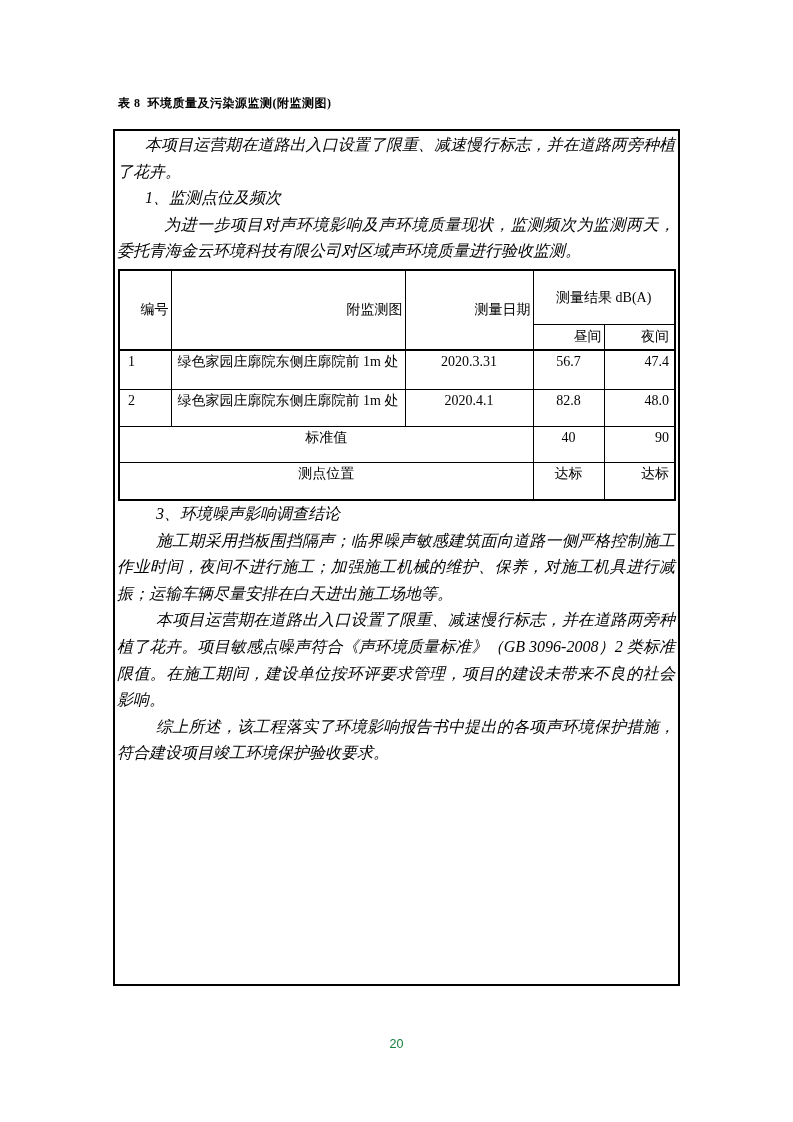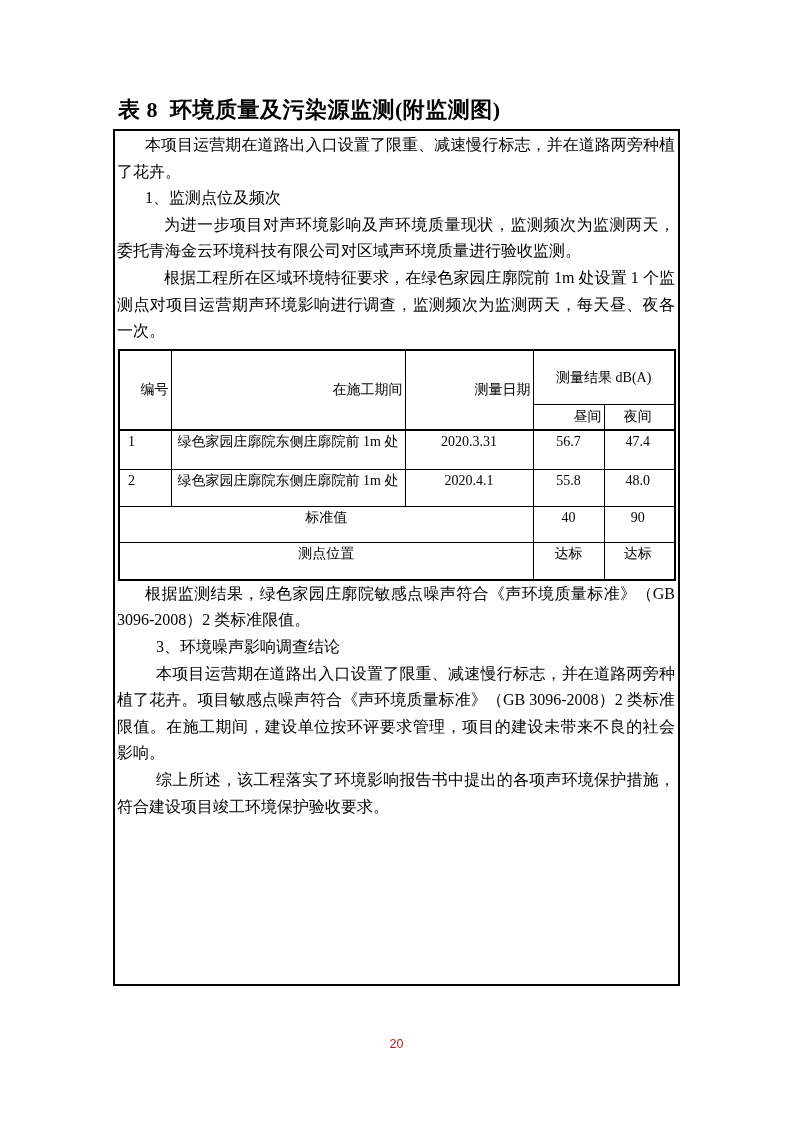--- a/index.html
+++ b/index.html
@@ -7,38 +7,39 @@
     position:relative;
     width:793px; height:1122px;
     background:#ffffff;
     color:#000;
     font-family:"Liberation Serif","DejaVu Serif",serif;
     overflow:hidden;
   }
   .doc-title {
     position:absolute;
     left:118px; top:95px;
-    font-size:22px;
+    font-size:12px;
     font-weight:bold;
     letter-spacing:0.5px;
     white-space:pre;
   }
   .content-box {
     position:absolute;
     left:113px; top:129px;
     width:567px; height:857px;
     border:2px solid #000;
     box-sizing:border-box;
     padding:1px 3px 0 2px;
     font-size:16px;
     line-height:26.6px;
   }
   .content-box p {
     margin:0;
     text-align:justify;
+    font-style:italic;
   }
   .ind-s  { text-indent:28px; }
   .ind-m  { text-indent:39px; }
   .ind-l  { text-indent:47px; }
   .ind-xl { text-indent:52px; }
 
   table.monitor {
     border-collapse:collapse;
     table-layout:fixed;
     width:556px;
@@ -50,100 +51,99 @@
   table.monitor td {
     border:1px solid #000;
     padding:2px 2px 0 2px;
     text-align:center;
     vertical-align:top;
     overflow:hidden;
   }
   table.monitor td.hcell { vertical-align:middle; padding-top:0; }
   table.monitor td.hb { border-bottom:2px solid #000;text-align:right; }
   table.monitor td.cell-id { text-align:left; padding-left:8px; }
-  table.monitor td.col-night { text-align:center; padding-right:5px; }
+  table.monitor td.col-night { text-align:right; padding-right:5px; }
   table.monitor tr.r-h1 { height:55px; }
   table.monitor tr.r-h2 { height:25px; }
   table.monitor tr.r-d1 { height:40px; }
   table.monitor tr.r-d2 { height:37px; }
   table.monitor tr.r-std { height:36px;padding-left:24px; }
   table.monitor tr.r-cmp { height:37px; }
 
   .page-number {
     position:absolute;
     left:0; right:0;
     top:1037px;
     text-align:center;
     font-family:"Liberation Sans","DejaVu Sans",sans-serif;
     font-size:12.5px;
-    color:#b91c1c;
+    color:#15803d;
   }
 </style>
 </head>
 <body>
 
 <div class="page">
 
   <div class="doc-title">表 8  环境质量及污染源监测(附监测图)</div>
 
   <div class="content-box">
 
     <p class="ind-s">本项目运营期在道路出入口设置了限重、减速慢行标志，并在道路两旁种植了花卉。</p>
     <p class="ind-s">1、监测点位及频次</p>
     <p class="ind-l">为进一步项目对声环境影响及声环境质量现状，监测频次为监测两天，委托青海金云环境科技有限公司对区域声环境质量进行验收监测。</p>
-    <p class="ind-l">根据工程所在区域环境特征要求，在绿色家园庄廓院前 1m 处设置 1 个监测点对项目运营期声环境影响进行调查，监测频次为监测两天，每天昼、夜各一次。</p>
 
     <table class="monitor">
       <colgroup>
         <col style="width:52px">
         <col style="width:234px">
         <col style="width:128px">
         <col style="width:71px">
         <col style="width:71px">
       </colgroup>
       <tbody>
           <tr class="r-h1">
         <td rowspan="2" class="hcell hb">编号</td>
-        <td rowspan="2" class="hcell hb">在施工期间</td>
+        <td rowspan="2" class="hcell hb">附监测图</td>
         <td rowspan="2" class="hcell hb">测量日期</td>
         <td colspan="2" class="hcell">测量结果 dB(A)</td>
       </tr>
       <tr class="r-h2">
         <td class="hcell hb">昼间</td>
         <td class="hcell hb col-night">夜间</td>
       </tr>
       <tr class="r-d1">
         <td class="cell-id">1</td>
         <td>绿色家园庄廓院东侧庄廓院前 1m 处</td>
         <td>2020.3.31</td>
         <td>56.7</td>
         <td class="col-night">47.4</td>
       </tr>
       <tr class="r-d2">
         <td class="cell-id">2</td>
         <td>绿色家园庄廓院东侧庄廓院前 1m 处</td>
         <td>2020.4.1</td>
-        <td>55.8</td>
+        <td>82.8</td>
         <td class="col-night">48.0</td>
       </tr>
       <tr class="r-std">
         <td colspan="3">标准值</td>
         <td>40</td>
         <td class="col-night">90</td>
       </tr>
       <tr class="r-cmp">
         <td colspan="3">测点位置</td>
         <td>达标</td>
         <td class="col-night">达标</td>
       </tr>
     </tbody>
       </table>
 
-    <p class="ind-s">根据监测结果，绿色家园庄廓院敏感点噪声符合《声环境质量标准》（GB 3096-2008）2 类标准限值。</p>
     <p class="ind-m">3、环境噪声影响调查结论</p>
+    <p class="ind-m">施工期采用挡板围挡隔声；临界噪声敏感建筑面向道路一侧严格控制施工作业时间，夜间不进行施工；加强施工机械的维护、保养，对施工机具进行减振；运输车辆尽量安排在白天进出施工场地等。</p>
     <p class="ind-m">本项目运营期在道路出入口设置了限重、减速慢行标志，并在道路两旁种植了花卉。项目敏感点噪声符合《声环境质量标准》（GB 3096-2008）2 类标准限值。在施工期间，建设单位按环评要求管理，项目的建设未带来不良的社会影响。</p>
     <p class="ind-m">综上所述，该工程落实了环境影响报告书中提出的各项声环境保护措施，符合建设项目竣工环境保护验收要求。</p>
 
   </div>
 
   <div class="page-number">20</div>
 
 </div>
 
 </body></html>

